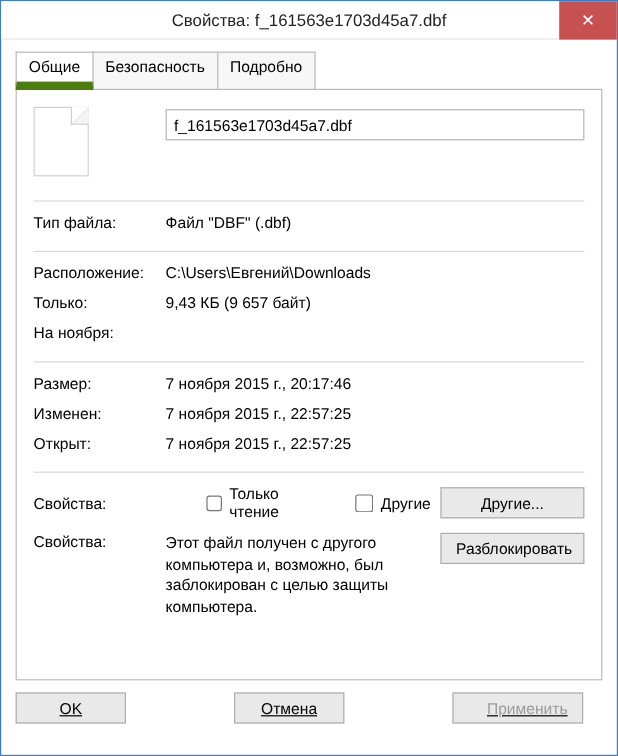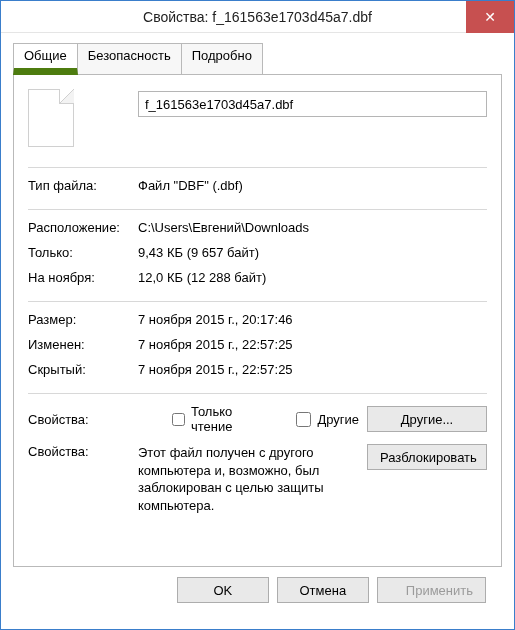--- a/index.html
+++ b/index.html
@@ -142,22 +142,23 @@
     width: 15px; height: 15px;
     margin: 0;
     accent-color: #555;
   }
   .warn-text {
     line-height: 1.35;
   }
   .footer {
     padding: 10px 16px 14px 0;
     display: flex;
-    justify-content: flex-end;
+    justify-content: space-between;
     gap: 8px;
+    text-decoration: underline;
   }
   .footer .btn { min-width: 92px; }
   .underline-first::first-letter { text-decoration: underline; }
 </style>
 </head>
 <body>
 
 <div class="window">
   <div class="titlebar">
     <div class="title-text">Свойства: f_161563e1703d45a7.dbf</div>
@@ -193,35 +194,34 @@
       <div class="prop-row">
         <div class="label-col">Расположение:</div>
         <div class="value-col">C:\Users\Евгений\Downloads</div>
       </div>
       <div class="prop-row">
         <div class="label-col">Только:</div>
         <div class="value-col">9,43 КБ (9 657 байт)</div>
       </div>
       <div class="prop-row">
         <div class="label-col">На ноября:</div>
-        <div class="value-col">12,0 КБ (12 288 байт)</div>
       </div>
 
       <hr class="divider">
 
       <div class="prop-row">
         <div class="label-col">Размер:</div>
         <div class="value-col">7 ноября 2015 г., 20:17:46</div>
       </div>
       <div class="prop-row">
         <div class="label-col">Изменен:</div>
         <div class="value-col">7 ноября 2015 г., 22:57:25</div>
       </div>
       <div class="prop-row">
-        <div class="label-col">Скрытый:</div>
+        <div class="label-col">Открыт:</div>
         <div class="value-col">7 ноября 2015 г., 22:57:25</div>
       </div>
 
       <hr class="divider">
 
       <div class="prop-row attr-row">
         <div class="label-col">Свойства:</div>
         <div class="checkbox-group">
           <label class="cb">
             <input type="checkbox" style="">

